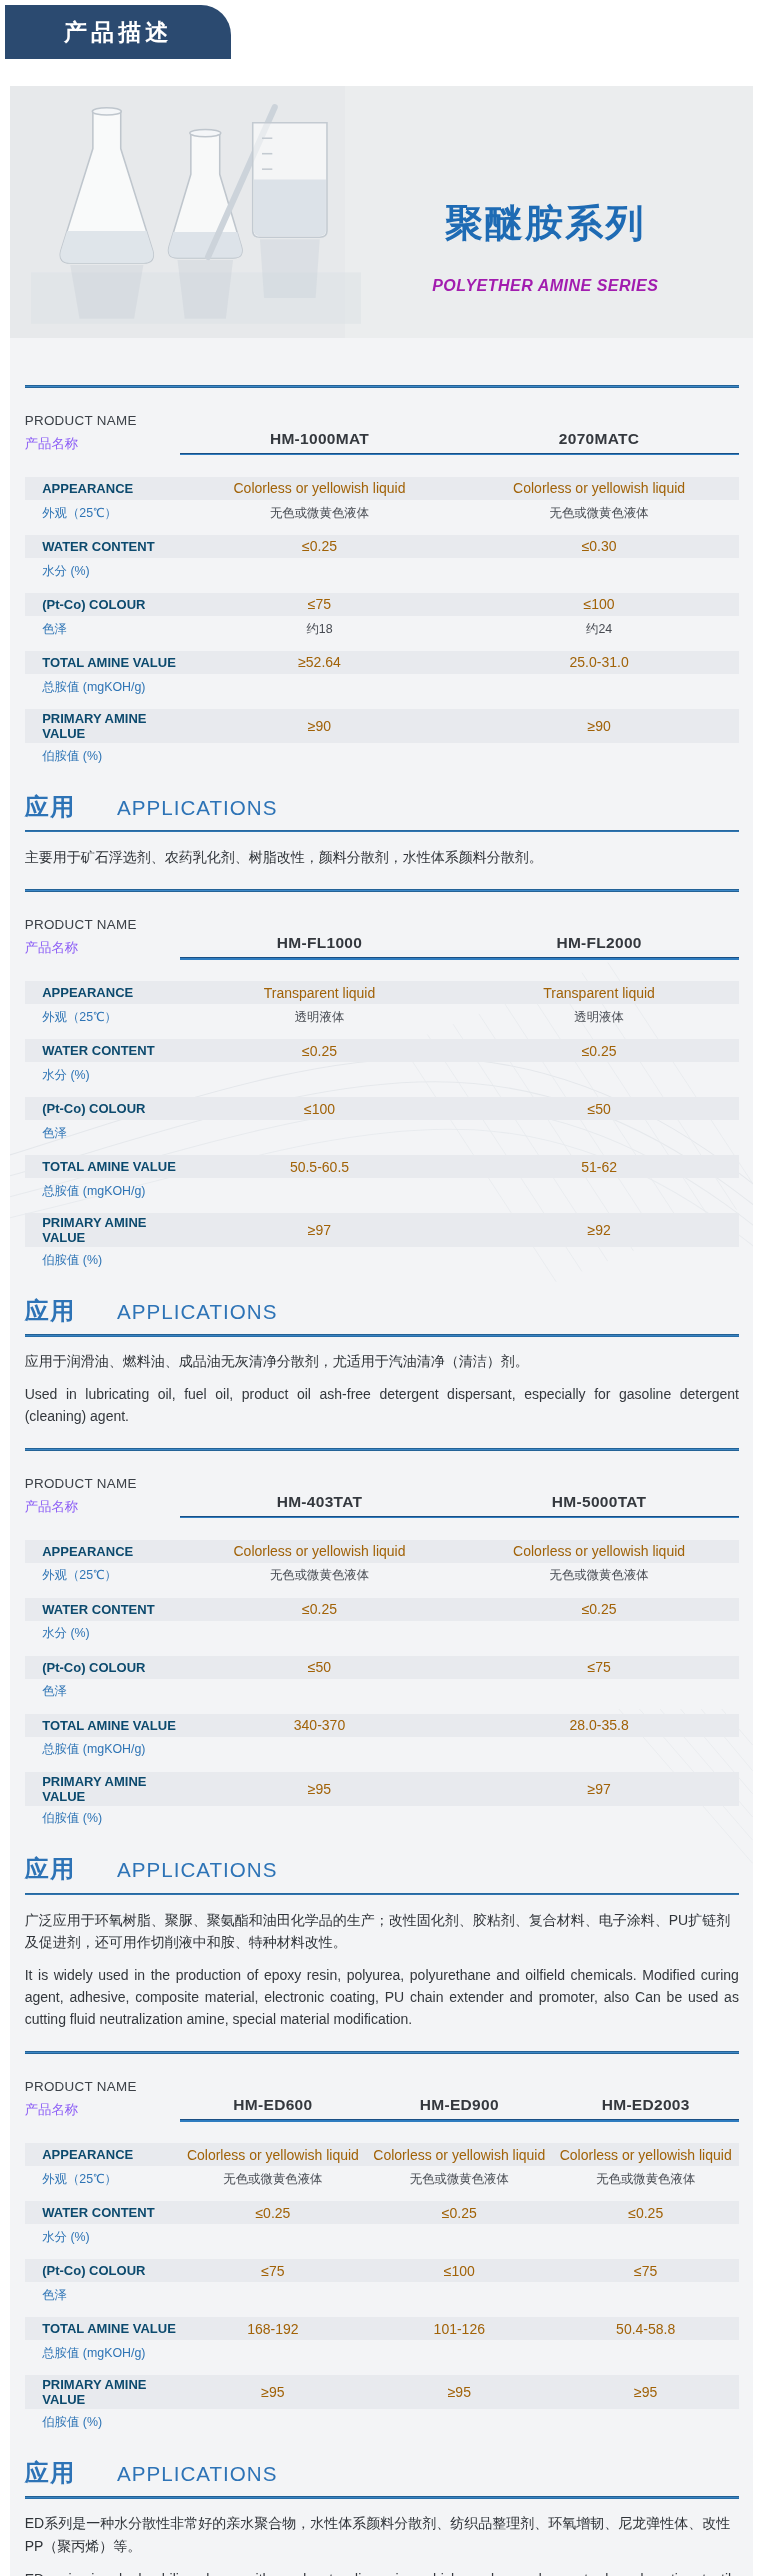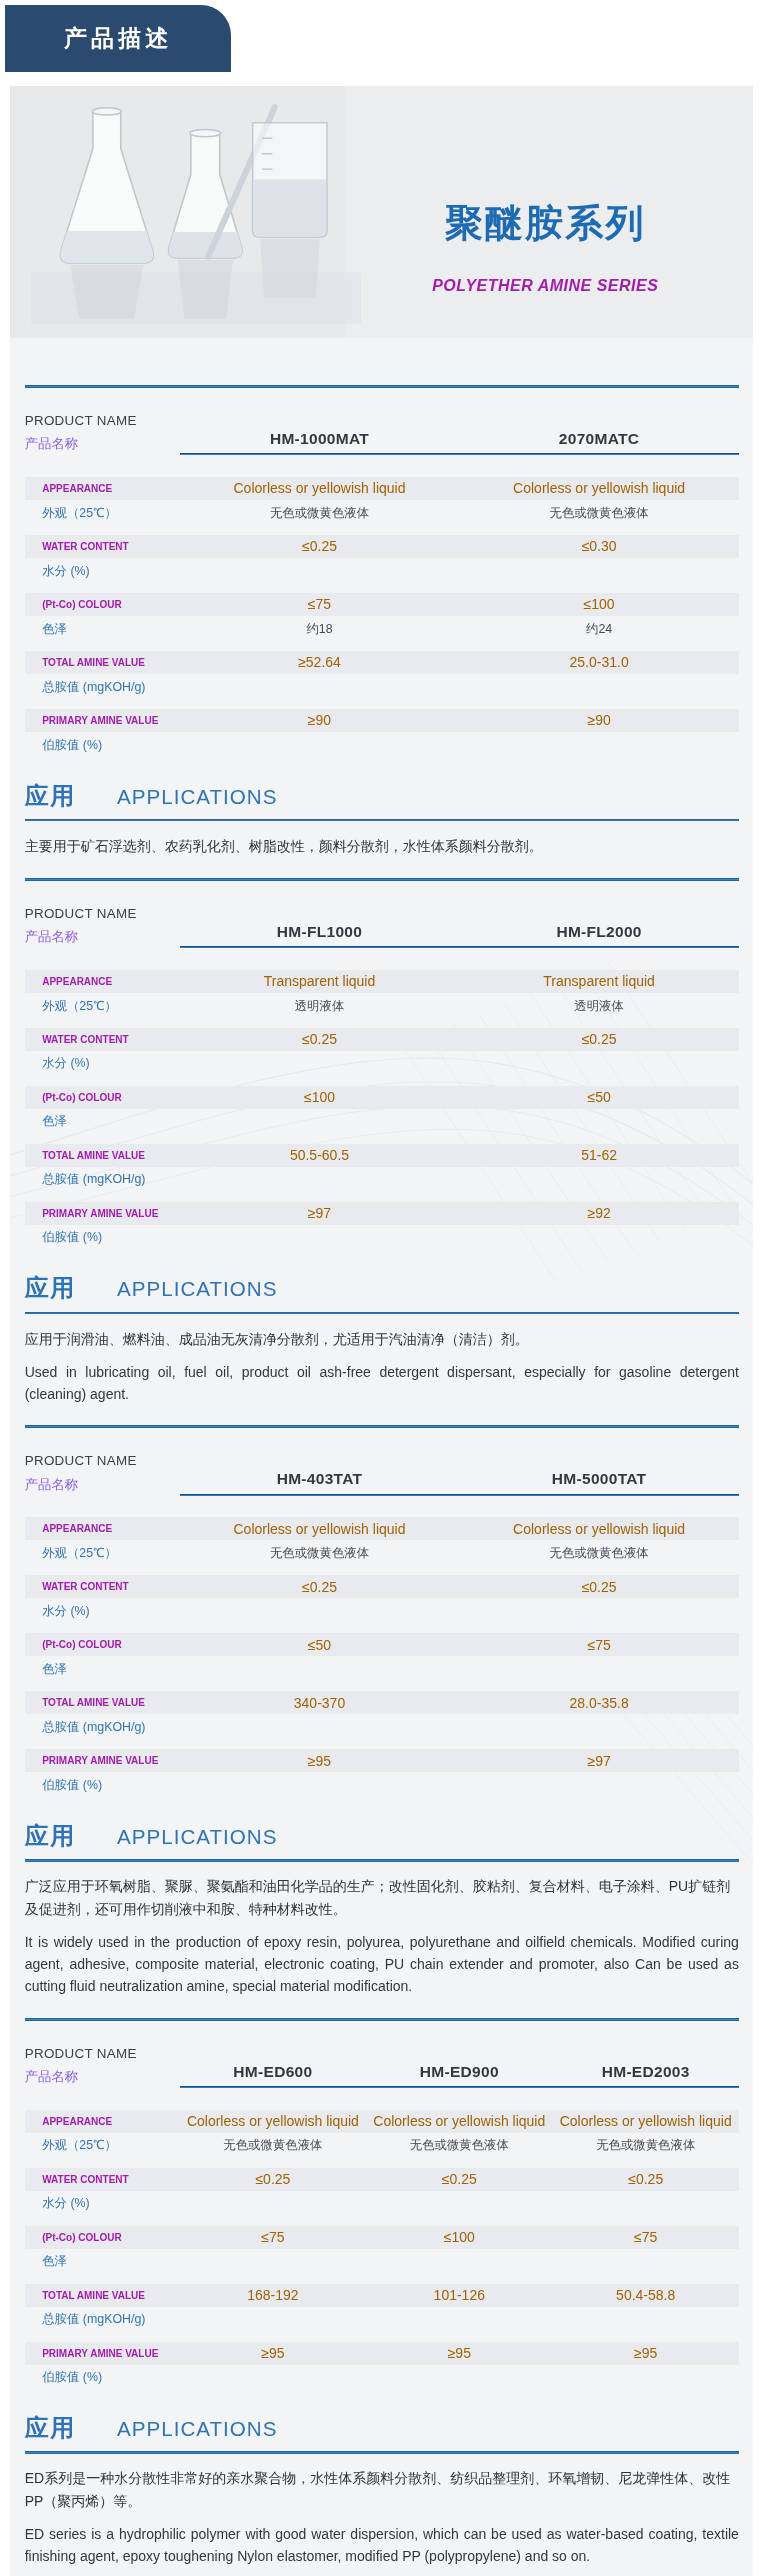--- a/index.html
+++ b/index.html
@@ -6,21 +6,21 @@
   html,body { background:#ffffff; }
   body {
     width:762px; height:2672px; position:relative;
     font-family:"Liberation Sans", sans-serif;
     -webkit-font-smoothing:antialiased;
   }
   .page { position:absolute; inset:0; overflow:hidden; }
 
   
   .banner {
-    position:absolute; left:5.2px; top:5.2px; width:226px; height:67px;
+    position:absolute; left:5.2px; top:5.2px; width:226px; height:54px;
     background:#2b4a70; border-radius:0 30px 0 0;
     display:flex; align-items:center; justify-content:center;
   }
   .banner-title {
     color:#ffffff; font-size:23px; font-weight:bold; letter-spacing:4.1px;
   }
 
   
   .content {
     position:absolute; left:10.3px; top:86px; width:743px; height:2545px;
@@ -65,21 +65,21 @@
   .head-underline-row { display:grid; grid-template-columns:155px 1fr; }
   .head-underline {
     height:2.1px; background:#2e7cc0; border-top:1px solid #1a4f84;
   }
 
   .rows { margin-top:21.6px; }
   .spec-row { margin-bottom:13.4px; }
   .band {
     display:grid; align-items:center; background:#e8eaee; min-height:23px; padding:2.1px 0;
   }
-  .row-label-en { color:#a21caf; font-size:10px; font-weight:600; padding-left:17.5px; }
+  .row-label-en { color:#0c4a6e; font-size:13px; font-weight:600; padding-left:17.5px; }
   .cell { text-align:center; color:#a16207; font-size:14px; }
   .subline { display:grid; margin-top:4.6px; align-items:start; }
   .row-label-zh { color:#2e74b5; font-size:12.4px; padding-left:17.5px; }
   .subcell { text-align:center; color:#474b52; font-size:12.4px; }
 
   
   .applications { margin-top:26px; }
   .app-head { display:flex; align-items:baseline;gap:28px; }
   .app-head-zh { color:#2d73b6; font-size:24px; font-weight:bold; letter-spacing:1.5px; }
   .app-head-en { color:#2d73b6; font-size:20.6px; font-weight:500; letter-spacing:1px; margin-left:13.4px; }

